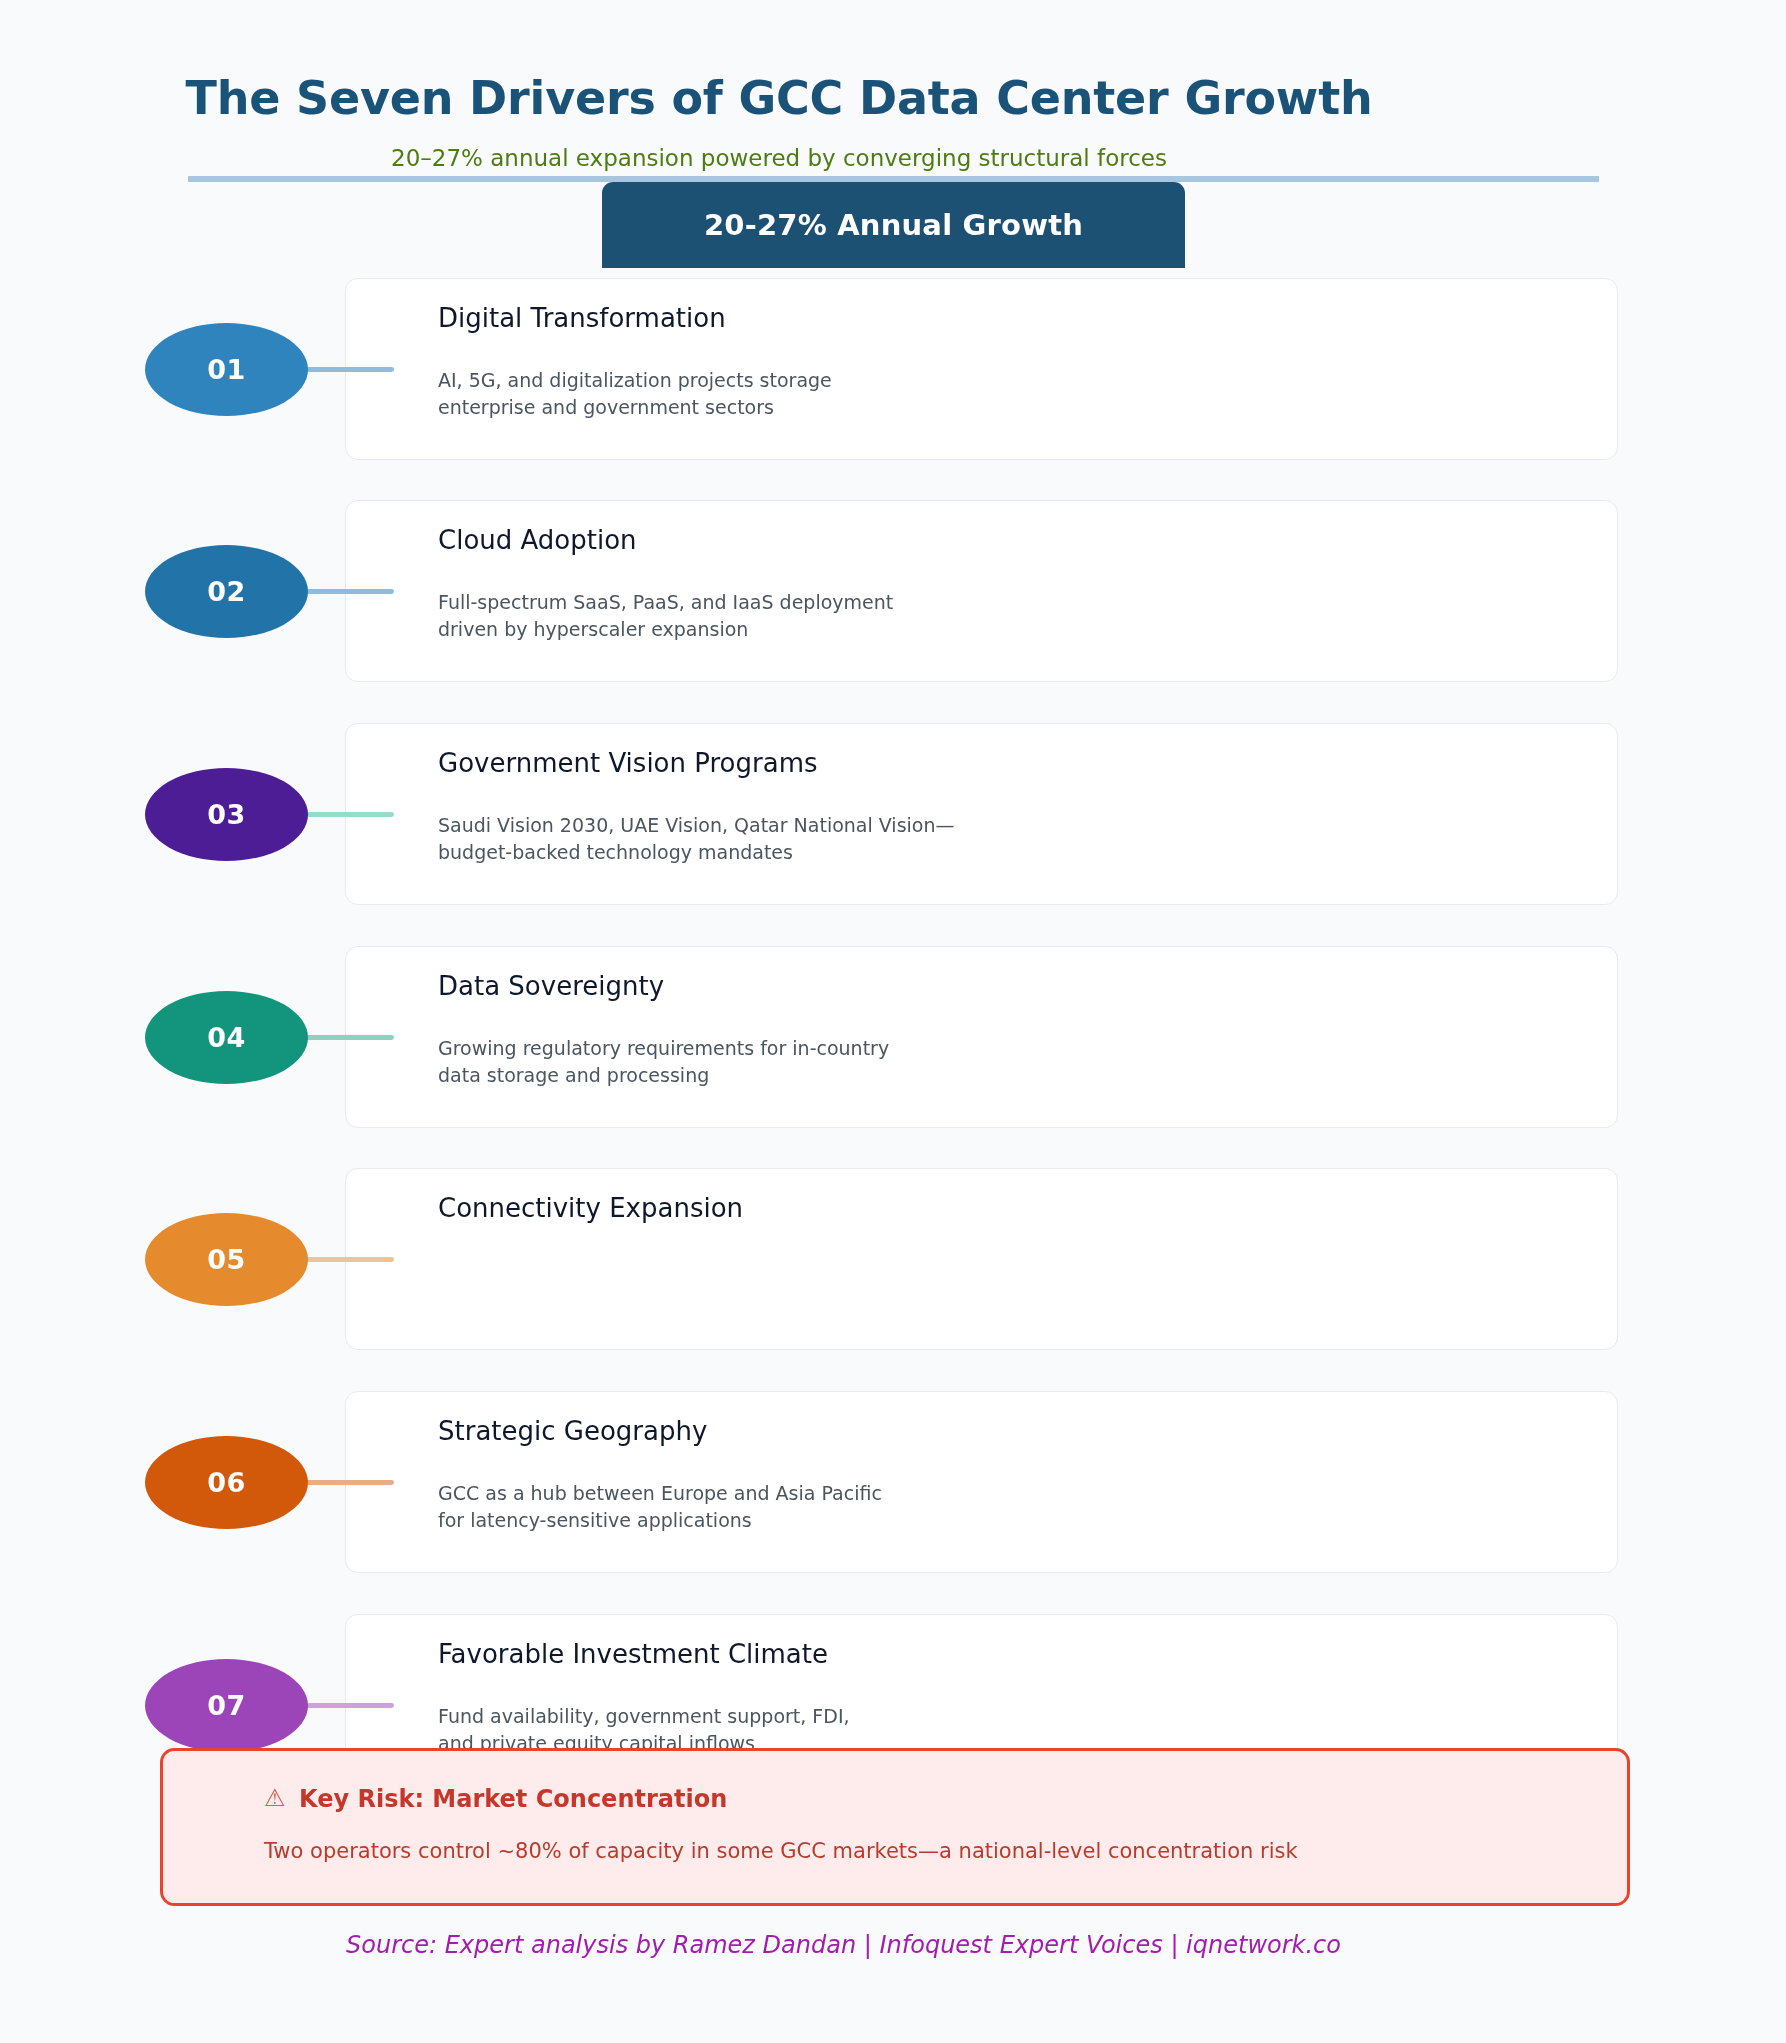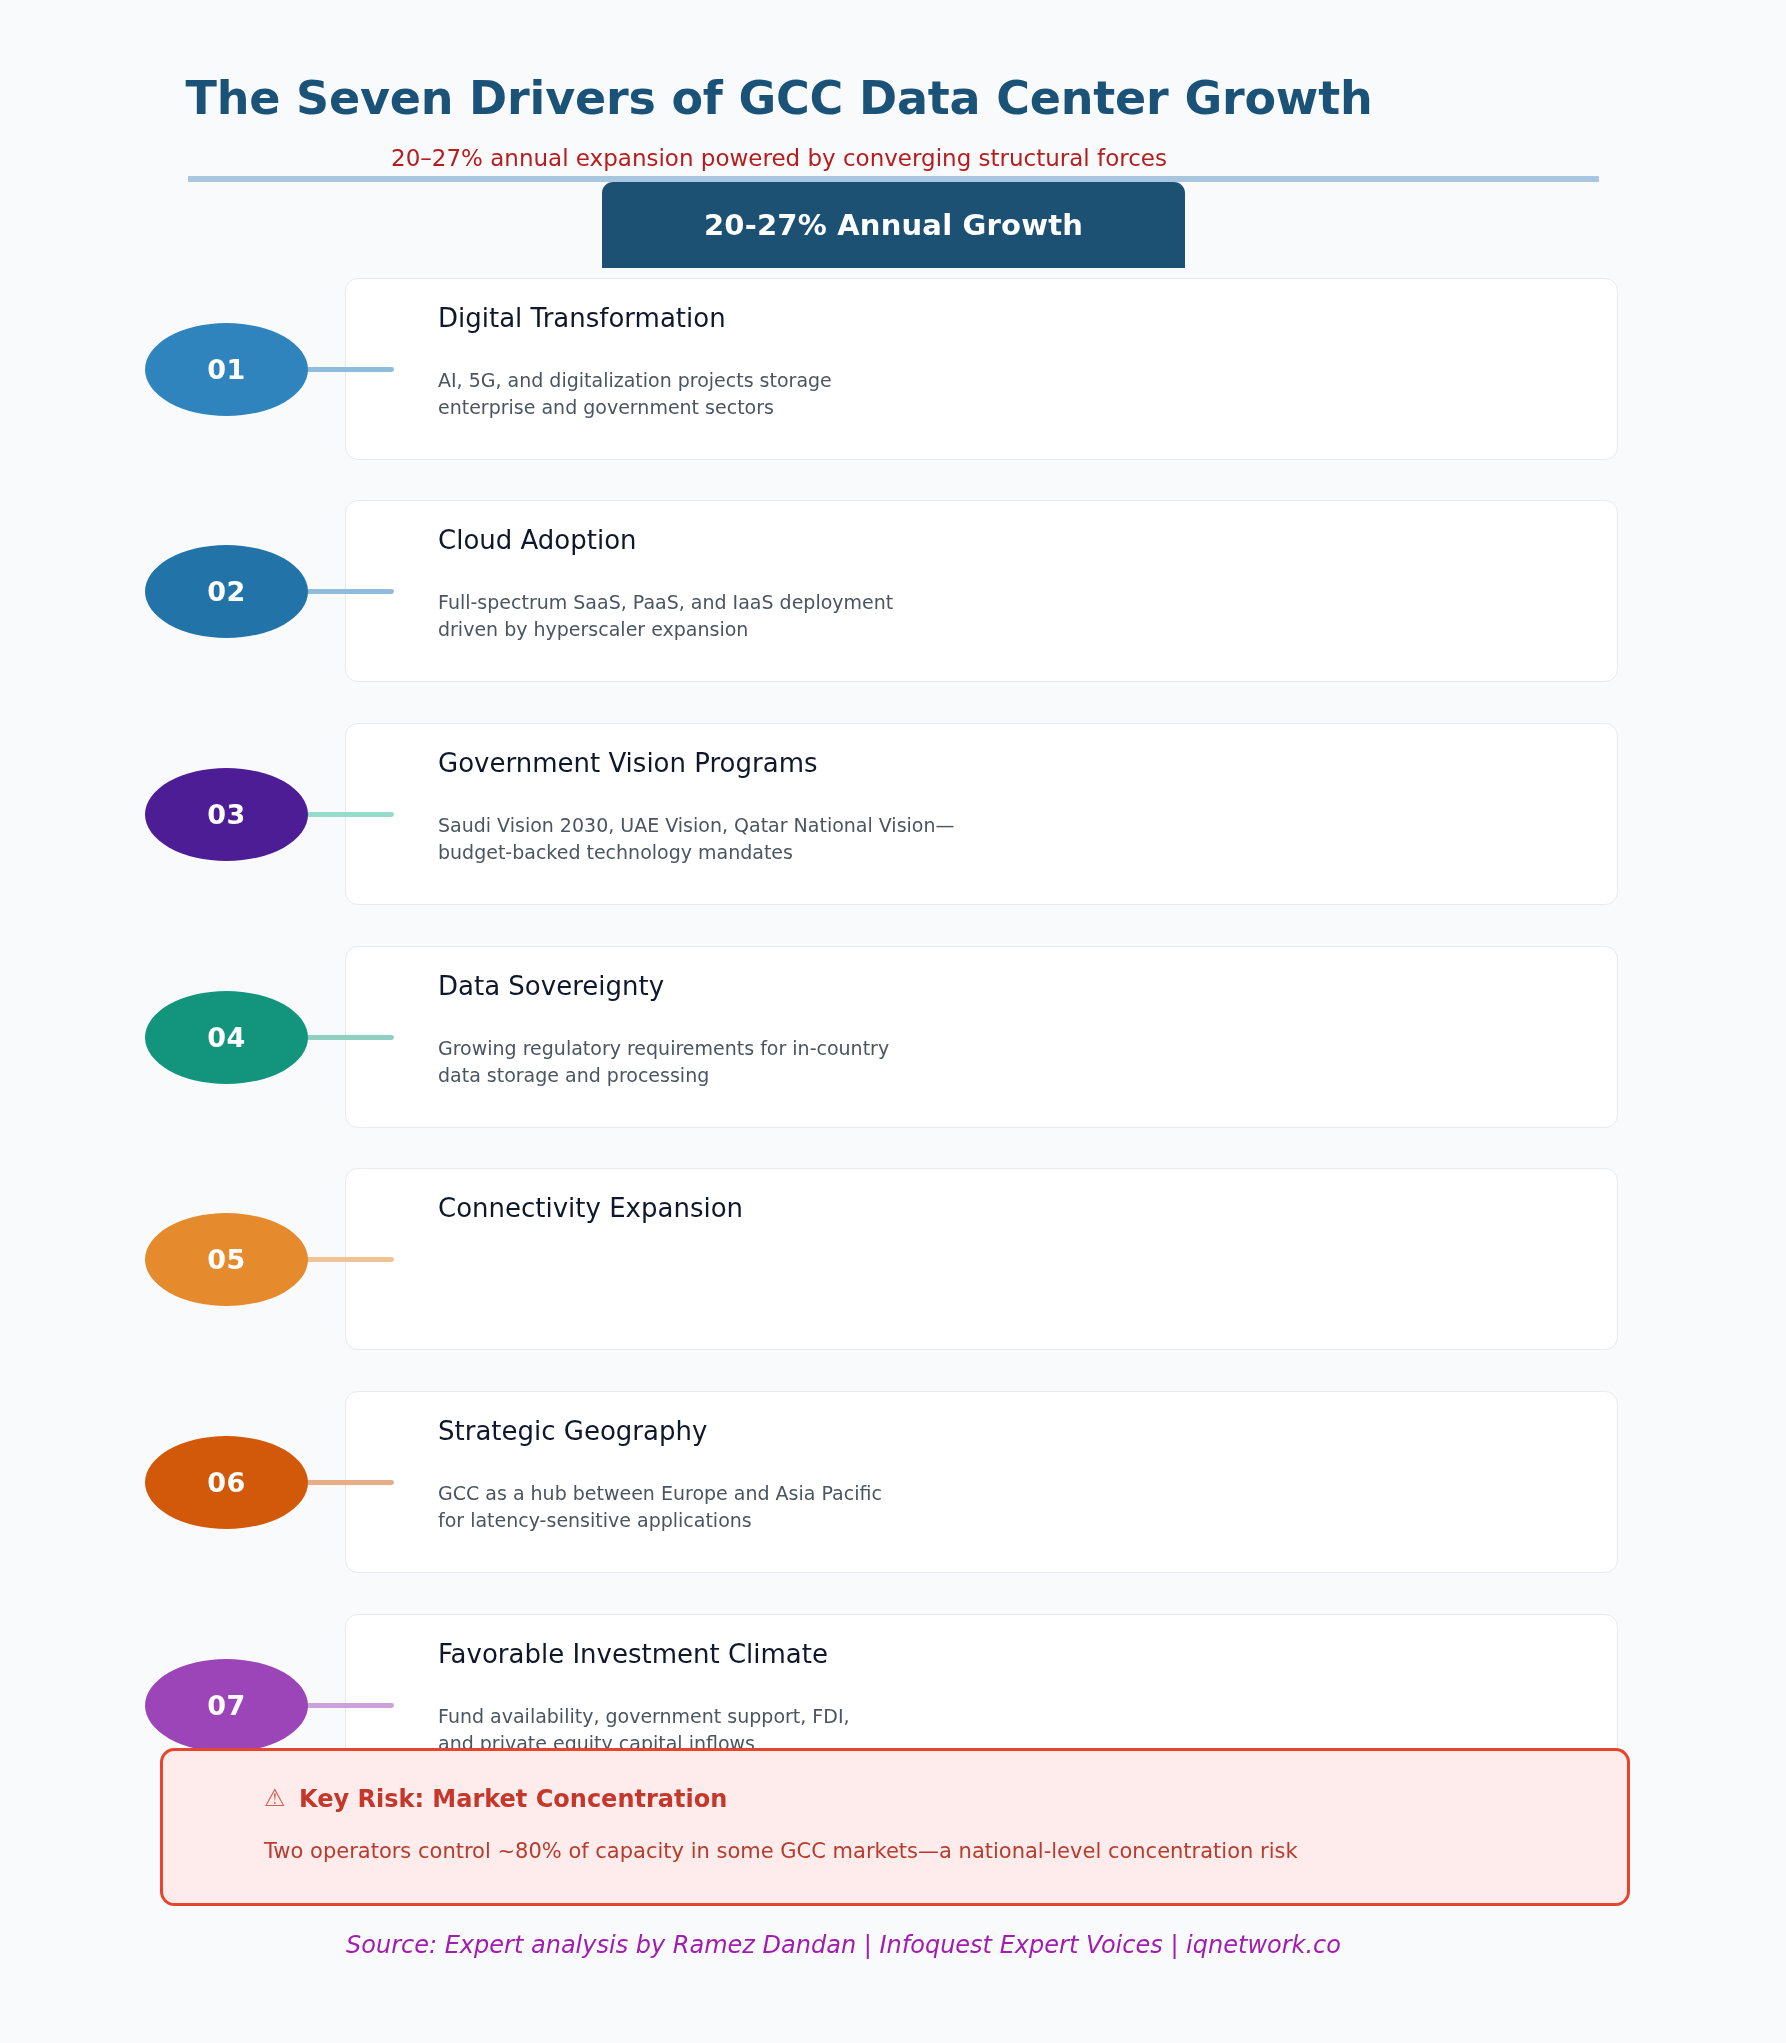--- a/index.html
+++ b/index.html
@@ -32,21 +32,21 @@
     font-weight: bold;
     color: #1b5278;
     letter-spacing: -0.2px;
     line-height: 1.1;
   }
   .page-subtitle {
     margin: 0;
     padding-top: 21px;
     font-size: 23px;
     font-weight: normal;
-    color: #b91c1c;
+    color: #4d7c0f;
     line-height: 1.2;
   }
 
   
   .header-rule {
     position: absolute;
     left: 188px;
     top: 176px;
     width: 1411px;
     height: 5.6px;

